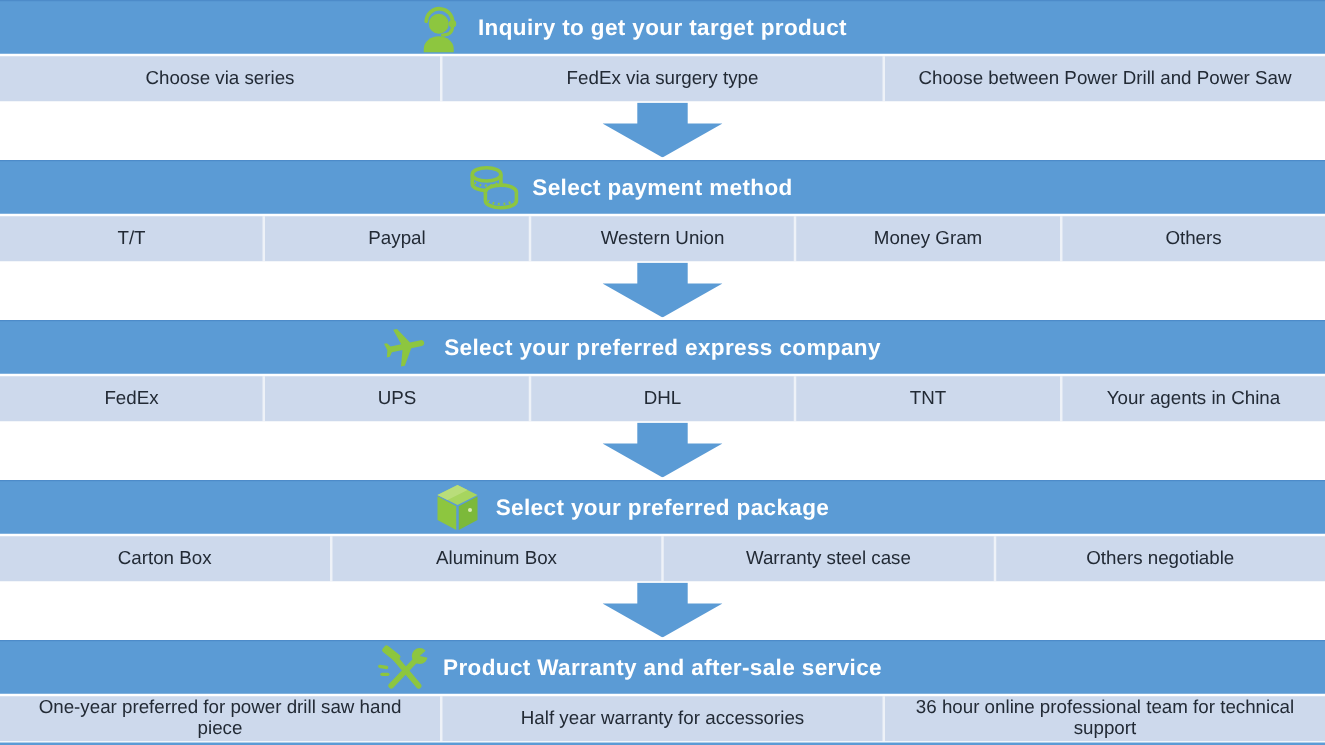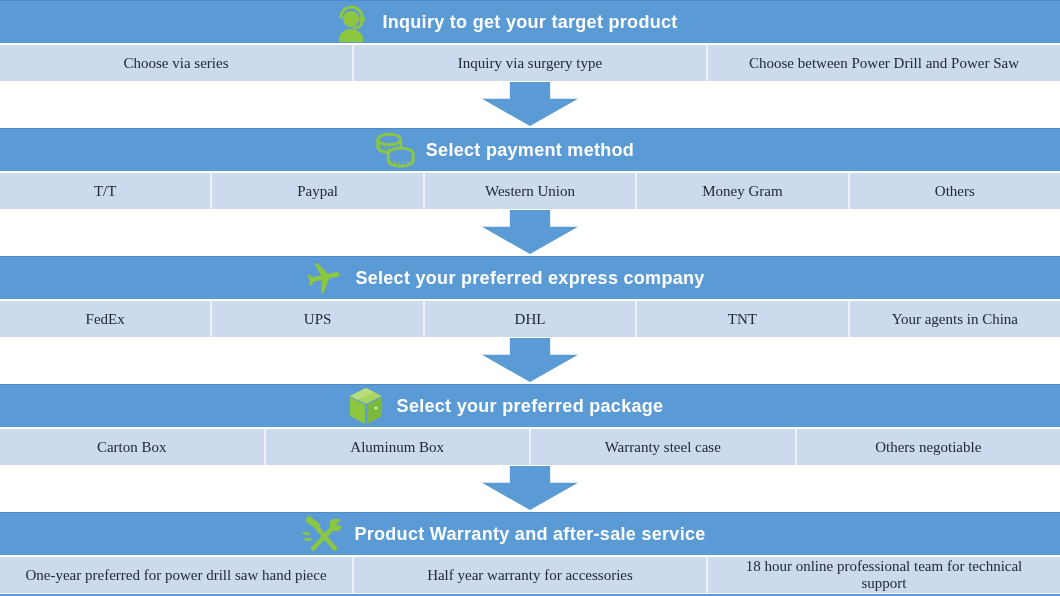--- a/index.html
+++ b/index.html
@@ -26,21 +26,20 @@
     white-space:nowrap;
   }
   .options-row{
     margin-top:2px;height:36px;background:#cdd9ec;display:flex;
   }
   .option-cell{
     flex:1;display:flex;align-items:center;justify-content:center;
     text-align:center;font-size:15px;color:#222a35;line-height:1.12;
     padding:0 16px;border-left:2px solid rgba(255,255,255,.65);
     box-sizing:border-box;
-    font-family:Liberation Serif, serif;
   }
   .option-cell:first-child{border-left:none;}
   .gap{height:47px;display:flex;align-items:flex-start;justify-content:center;}
   .down-arrow{
     width:96px;height:44px;margin-top:1px;background:#5b9bd5;
     clip-path:polygon(29% 0,71% 0,71% 38%,100% 38%,50% 100%,0 38%,29% 38%);
   }
   .bottom-line{height:3px;background:#5b9bd5;margin-top:1px;}
 </style>
 </head>
@@ -57,21 +56,21 @@
           <path d="M10 15 a10.5 10.5 0 0 1 21 1" fill="none" stroke="#8dc63f" stroke-width="3" stroke-linecap="round"></path>
           <circle cx="31" cy="17" r="3" fill="#8dc63f"></circle>
           <path d="M31 19 q0 7 -8 7" fill="none" stroke="#8dc63f" stroke-width="2.6" stroke-linecap="round"></path>
         </svg>
       </span>
       <span class="section-title">Inquiry to get your target product</span>
     </span>
   </div>
   <div class="options-row">
     <div class="option-cell">Choose via series</div>
-    <div class="option-cell">Inquiry via surgery type</div>
+    <div class="option-cell">FedEx via surgery type</div>
     <div class="option-cell">Choose between Power Drill and Power Saw</div>
   </div>
   <div class="gap">
       <div class="down-arrow"></div>
     </div>
 
   <div class="section-header">
     <span class="title-wrap">
       <span class="header-icon">
         <svg width="44" height="40" viewBox="0 0 44 40">
@@ -156,17 +155,17 @@
           <line x1="2" y1="20" x2="8" y2="21" stroke="#8dc63f" stroke-width="3" stroke-linecap="round"></line>
           <line x1="4" y1="27" x2="9" y2="27" stroke="#8dc63f" stroke-width="3" stroke-linecap="round"></line>
         </svg>
       </span>
       <span class="section-title">Product Warranty and after-sale service</span>
     </span>
   </div>
   <div class="options-row">
     <div class="option-cell">One-year preferred for power drill saw hand piece</div>
     <div class="option-cell">Half year warranty for accessories</div>
-    <div class="option-cell">18 hour online professional team for technical support</div>
+    <div class="option-cell">36 hour online professional team for technical support</div>
   </div>
 
   <div class="bottom-line"></div>
 </div>
 
 </body></html>

